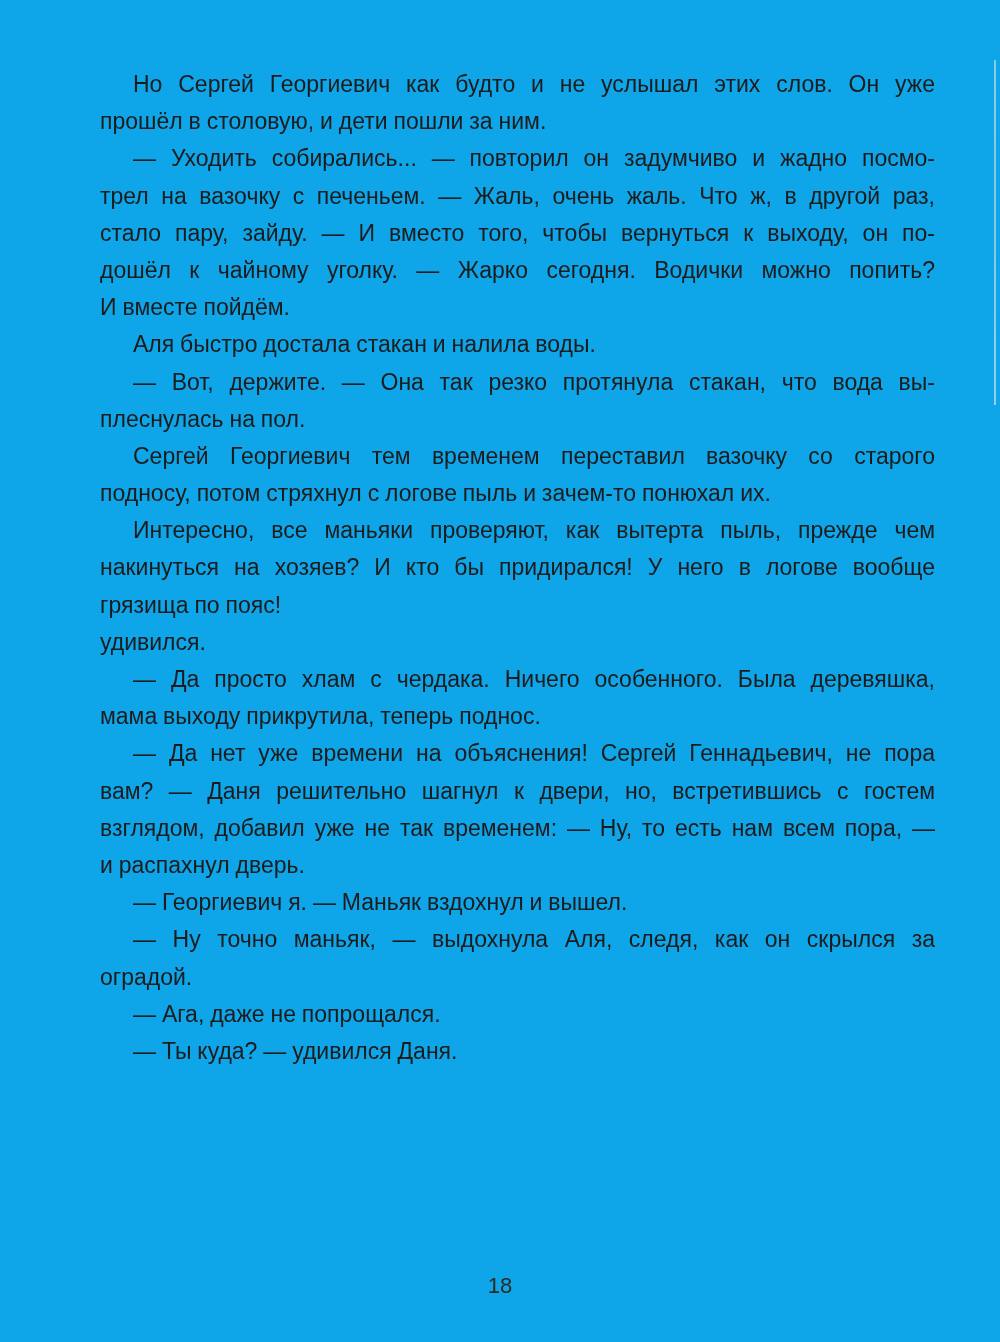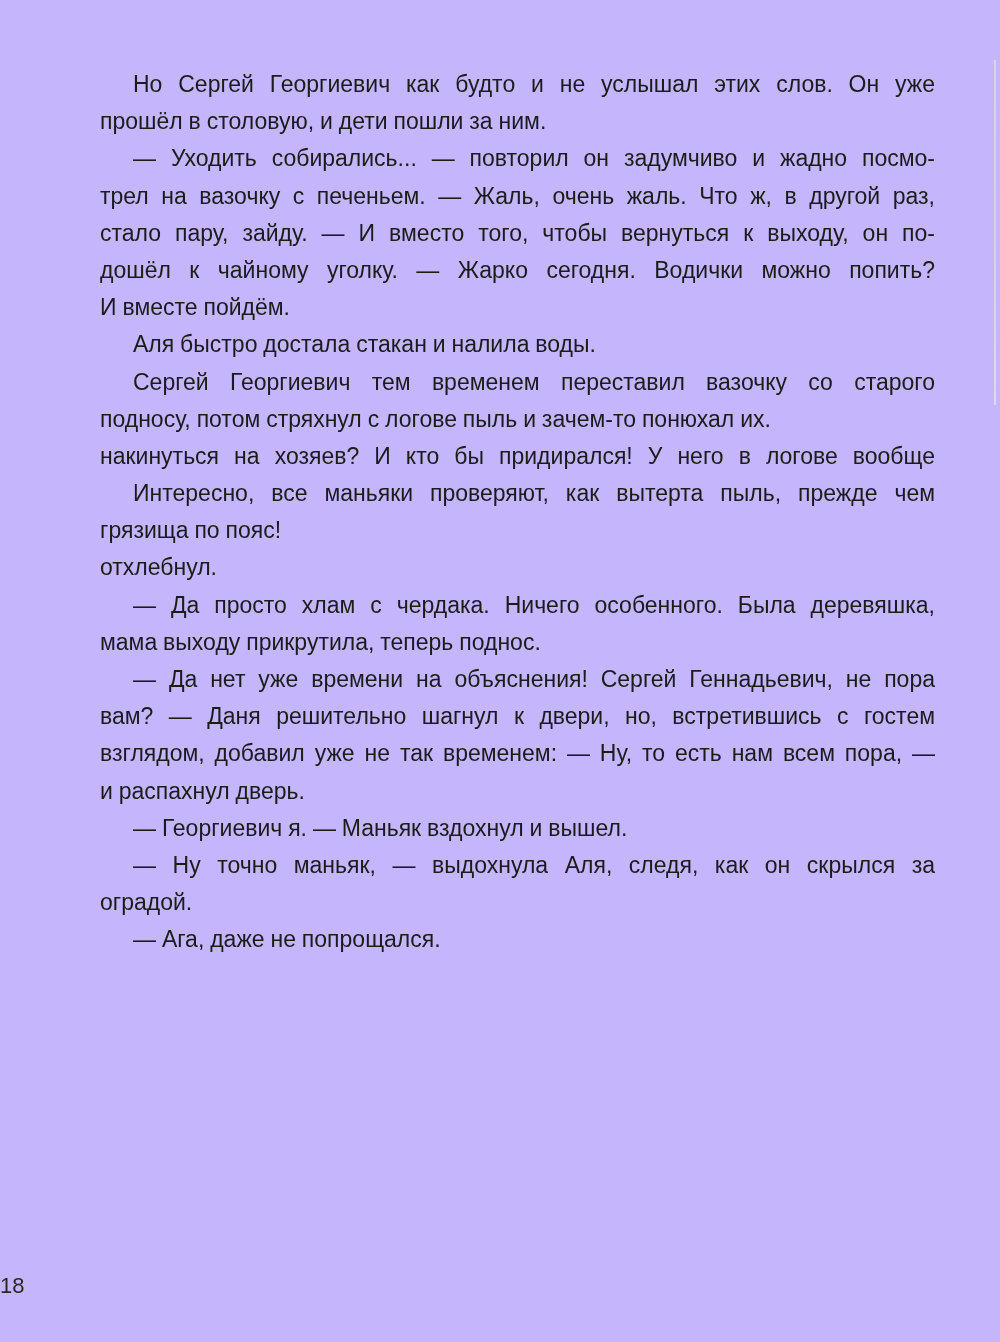--- a/index.html
+++ b/index.html
@@ -4,21 +4,21 @@
 <style>
   html, body {
     margin: 0;
     padding: 0;
     background: #ffffff;
   }
   .page {
     position: relative;
     width: 1000px;
     height: 1342px;
-    background: #c4b5fd;
+    background: #0ea5e9;
     font-family: "Liberation Sans", sans-serif;
     color: #1c1c1c;
     overflow: hidden;
   }
   .text-block {
     position: absolute;
     left: 100px;
     top: 66px;
     width: 835px;
   }
@@ -41,20 +41,21 @@
     text-align-last: left;
   }
   .line.para-start {
     text-indent: 33px;
   }
   .page-number {
     position: absolute;
     top: 1272px;
     left: 0;
     width: 100%;
+    text-align: center;
     font-size: 22px;
     line-height: 28px;
     color: #2a2a22;
   }
   .scan-edge {
     position: absolute;
     right: 4px;
     top: 60px;
     width: 2px;
     height: 345px;
@@ -75,30 +76,34 @@
         <div class="line para-start">— Уходить собирались... — повторил он задумчиво и жадно посмо-</div>
         <div class="line">трел на вазочку с печеньем. — Жаль, очень жаль. Что ж, в другой раз,</div>
         <div class="line">стало пару, зайду. — И вместо того, чтобы вернуться к выходу, он по-</div>
         <div class="line">дошёл к чайному уголку. — Жарко сегодня. Водички можно попить?</div>
         <div class="line para-end">И вместе пойдём.</div>
       </div>
       <div class="para">
         <div class="line para-start para-end">Аля быстро достала стакан и налила воды.</div>
       </div>
       <div class="para">
+        <div class="line para-start">— Вот, держите. — Она так резко протянула стакан, что вода вы-</div>
+        <div class="line para-end">плеснулась на пол.</div>
+      </div>
+      <div class="para">
         <div class="line para-start">Сергей Георгиевич тем временем переставил вазочку со старого</div>
         <div class="line para-end">подносу, потом стряхнул с логове пыль и зачем-то понюхал их.</div>
       </div>
       <div class="para">
+        <div class="line para-start">Интересно, все маньяки проверяют, как вытерта пыль, прежде чем</div>
         <div class="line">накинуться на хозяев? И кто бы придирался! У него в логове вообще</div>
-        <div class="line para-start">Интересно, все маньяки проверяют, как вытерта пыль, прежде чем</div>
         <div class="line para-end">грязища по пояс!</div>
       </div>
       <div class="para">
-        <div class="line para-end">отхлебнул.</div>
+        <div class="line para-end">удивился.</div>
       </div>
       <div class="para">
         <div class="line para-start">— Да просто хлам с чердака. Ничего особенного. Была деревяшка,</div>
         <div class="line para-end">мама выходу прикрутила, теперь поднос.</div>
       </div>
       <div class="para">
         <div class="line para-start">— Да нет уже времени на объяснения! Сергей Геннадьевич, не пора</div>
         <div class="line">вам? — Даня решительно шагнул к двери, но, встретившись с гостем</div>
         <div class="line">взглядом, добавил уже не так временем: — Ну, то есть нам всем пора, —</div>
         <div class="line para-end">и распахнул дверь.</div>
@@ -106,16 +111,19 @@
       <div class="para">
         <div class="line para-start para-end">— Георгиевич я. — Маньяк вздохнул и вышел.</div>
       </div>
       <div class="para">
         <div class="line para-start">— Ну точно маньяк, — выдохнула Аля, следя, как он скрылся за</div>
         <div class="line para-end">оградой.</div>
       </div>
       <div class="para">
         <div class="line para-start para-end">— Ага, даже не попрощался.</div>
       </div>
+      <div class="para">
+        <div class="line para-start para-end">— Ты куда? — удивился Даня.</div>
+      </div>
     </div>
   <div class="page-number">18</div>
   <div class="scan-edge"></div>
 </div>
 
 </body></html>

